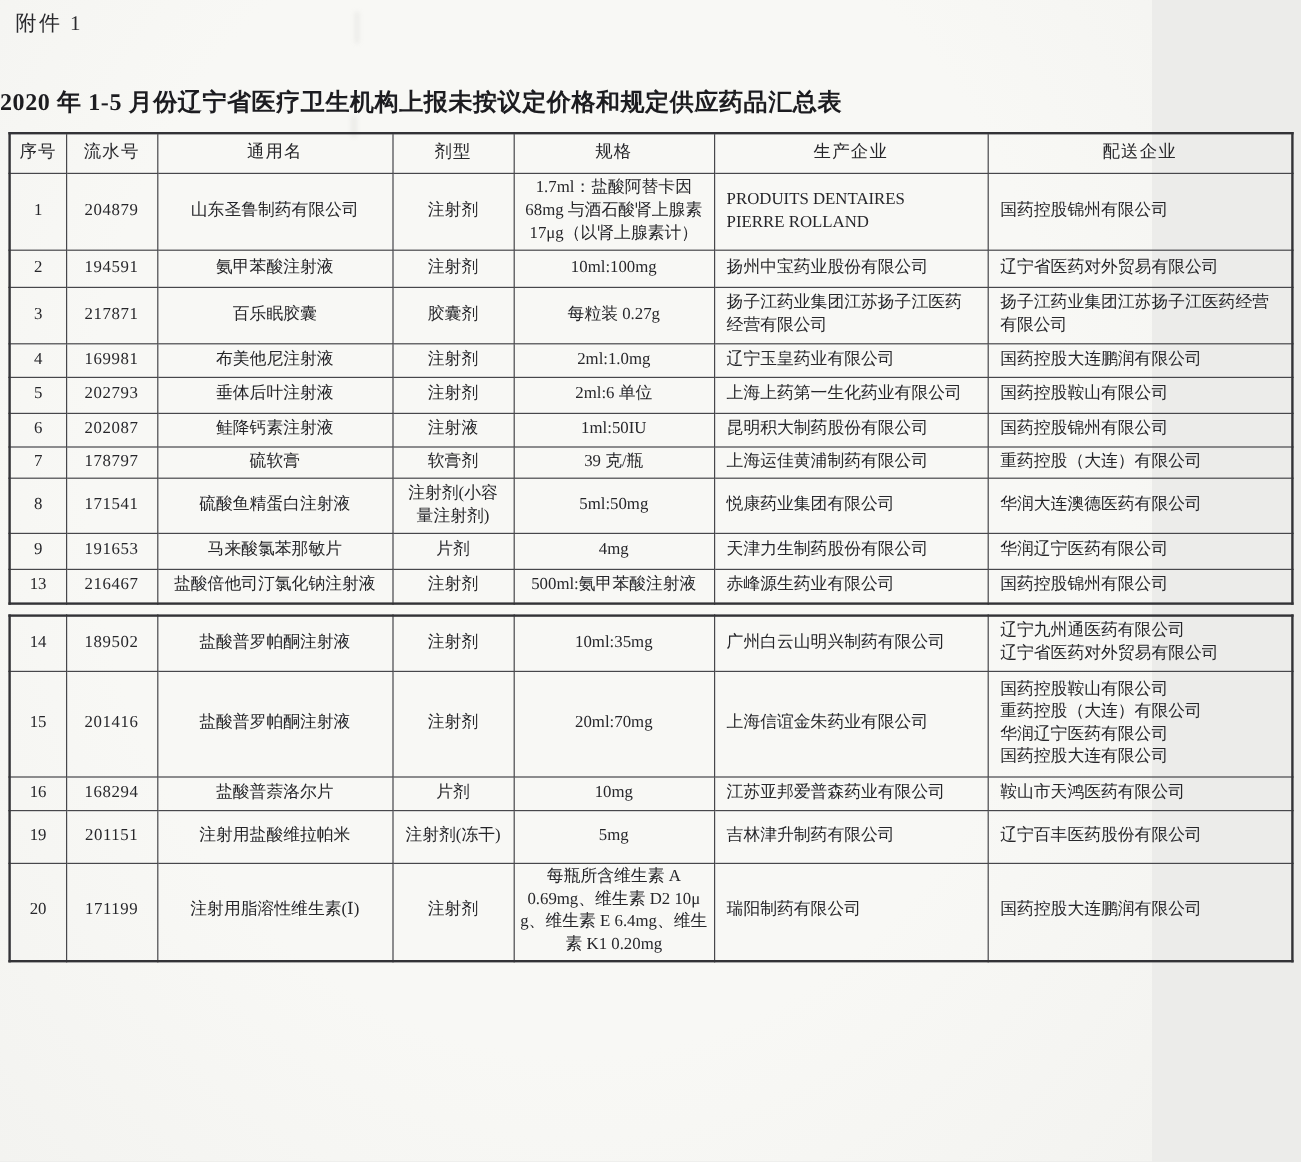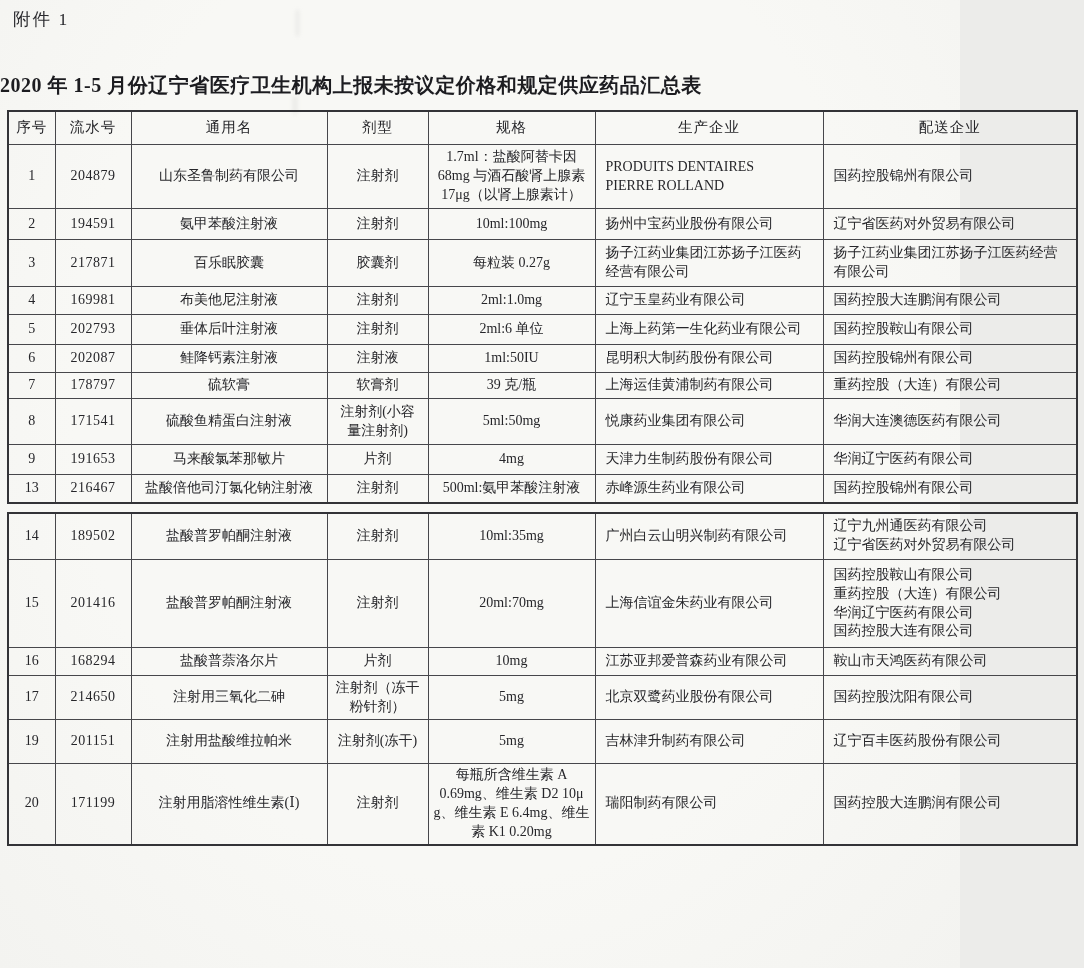--- a/index.html
+++ b/index.html
@@ -240,30 +240,20 @@
           <tr>
             <td class="col-no">16</td>
             <td class="col-serial">168294</td>
             <td class="col-name">盐酸普萘洛尔片</td>
             <td class="col-form">片剂</td>
             <td class="col-spec">10mg</td>
             <td class="col-manufacturer">江苏亚邦爱普森药业有限公司</td>
             <td class="col-distributor">鞍山市天鸿医药有限公司</td>
           </tr>
           <tr>
-            <td class="col-no">17</td>
-            <td class="col-serial">214650</td>
-            <td class="col-name">注射用三氧化二砷</td>
-            <td class="col-form">注射剂（冻干
-粉针剂）</td>
-            <td class="col-spec">5mg</td>
-            <td class="col-manufacturer">北京双鹭药业股份有限公司</td>
-            <td class="col-distributor">国药控股沈阳有限公司</td>
-          </tr>
-          <tr>
             <td class="col-no">19</td>
             <td class="col-serial">201151</td>
             <td class="col-name">注射用盐酸维拉帕米</td>
             <td class="col-form">注射剂(冻干)</td>
             <td class="col-spec">5mg</td>
             <td class="col-manufacturer">吉林津升制药有限公司</td>
             <td class="col-distributor">辽宁百丰医药股份有限公司</td>
           </tr>
           <tr>
             <td class="col-no">20</td>

